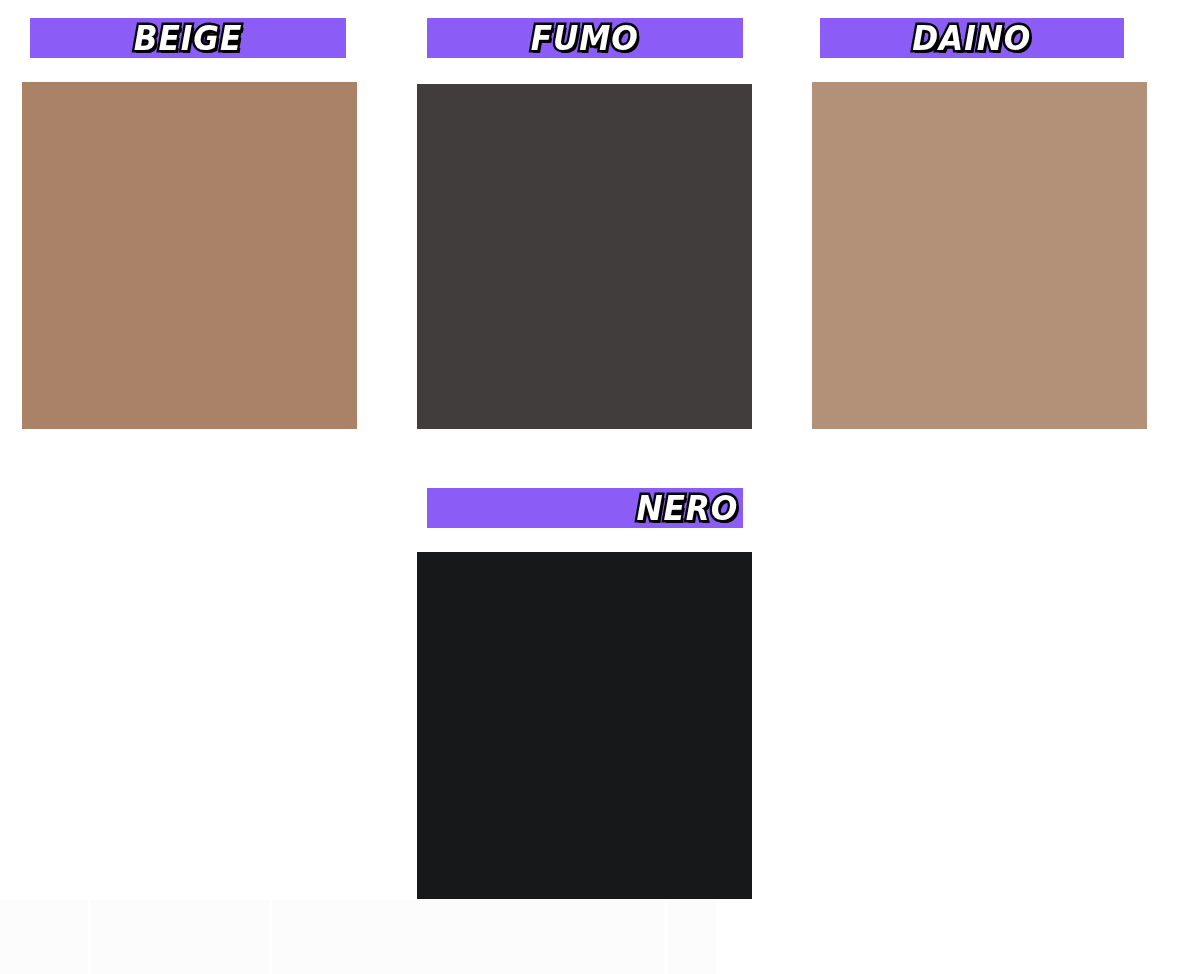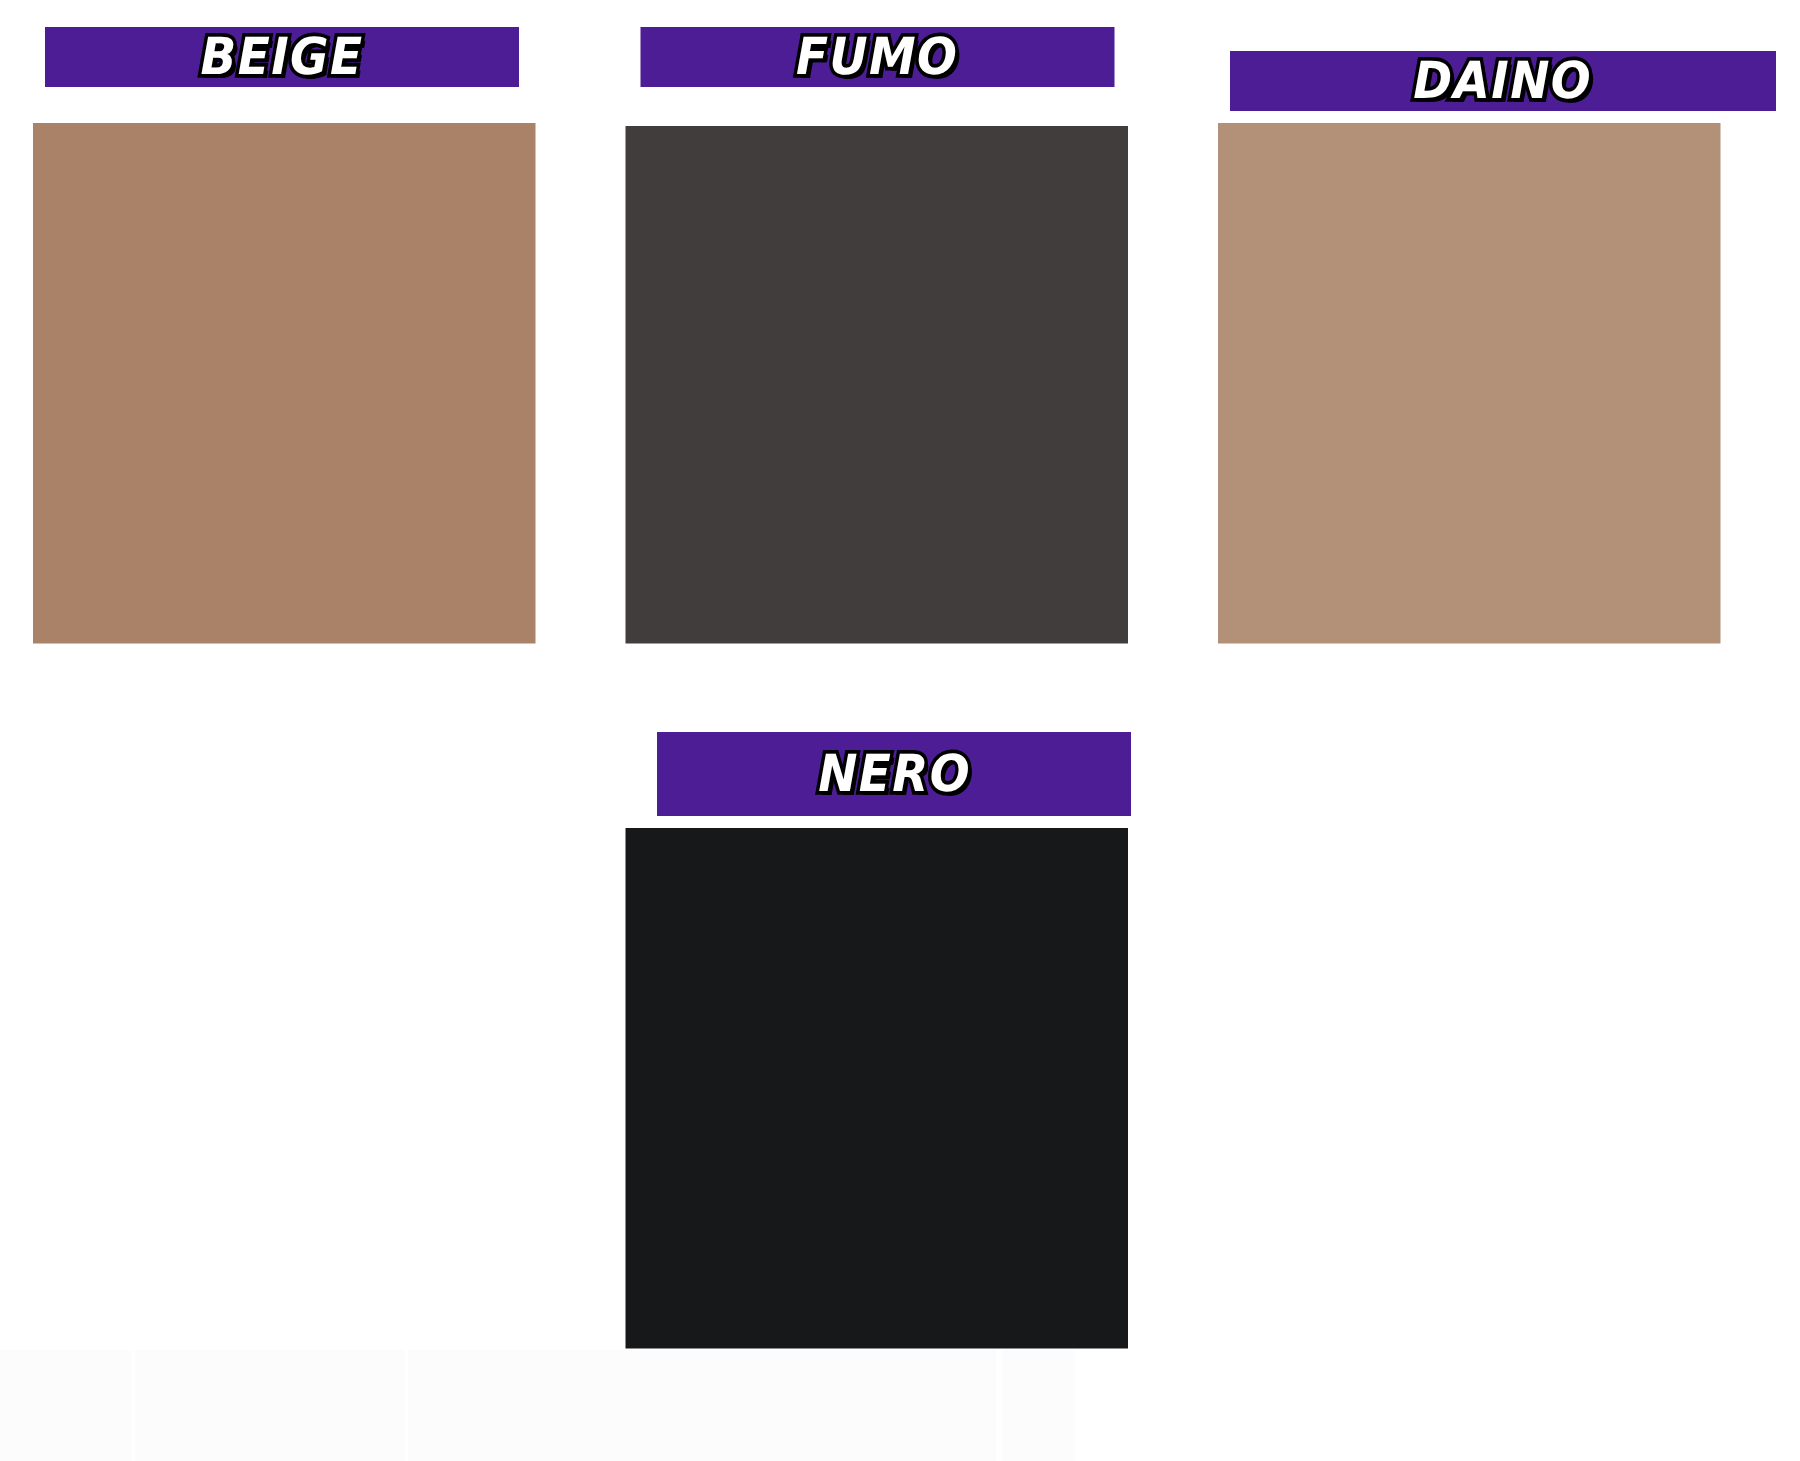--- a/index.html
+++ b/index.html
@@ -24,21 +24,21 @@
     background: #FFFFFF;
   }
 
   
   .swatch-cell {
     position: absolute;
   }
 
   .label-bar {
     position: absolute;
-    background: #4c1d95;
+    background: #8b5cf6;
     box-sizing: border-box;
     display: flex;
     align-items: center;
     justify-content: center;
     overflow: hidden;
   }
 
   .label-text {
     font-family: "DejaVu Sans", sans-serif;
     font-weight: 700;
@@ -82,28 +82,28 @@
   </div>
 
   <div class="swatch-cell">
     <div class="label-bar" style="left:427px; top:18px; width:316px; height:40px;align-items:center;">
       <span class="label-text">FUMO</span>
     </div>
     <div class="color-chip" style="left:417px; top:84px; width:335px; height:345px; background:#413D3D;"></div>
   </div>
 
   <div class="swatch-cell">
-    <div class="label-bar" style="left:820px; top:34px; width:364px; height:40px;">
+    <div class="label-bar" style="left:820px; top:18px; width:304px; height:40px;">
       <span class="label-text">DAINO</span>
     </div>
     <div class="color-chip" style="left:812px; top:82px; width:335px; height:347px; background:#B39179;"></div>
   </div>
 
   <div class="swatch-cell">
-    <div class="label-bar" style="left:438px; top:488px; width:316px; height:56px;">
+    <div class="label-bar" style="left:427px; top:488px; width:316px; height:40px;justify-content:flex-end;">
       <span class="label-text">NERO</span>
     </div>
     <div class="color-chip" style="left:417px; top:552px; width:335px; height:347px; background:#17181A;"></div>
   </div>
 
   <div class="bottom-artifact" style="left:0px; top:900px; width:88px; height:74px;"></div>
   <div class="bottom-artifact" style="left:90px; top:900px; width:180px; height:74px;"></div>
   <div class="bottom-artifact" style="left:272px; top:900px; width:392px; height:74px;"></div>
   <div class="bottom-artifact" style="left:668px; top:900px; width:48px; height:74px;"></div>
 

